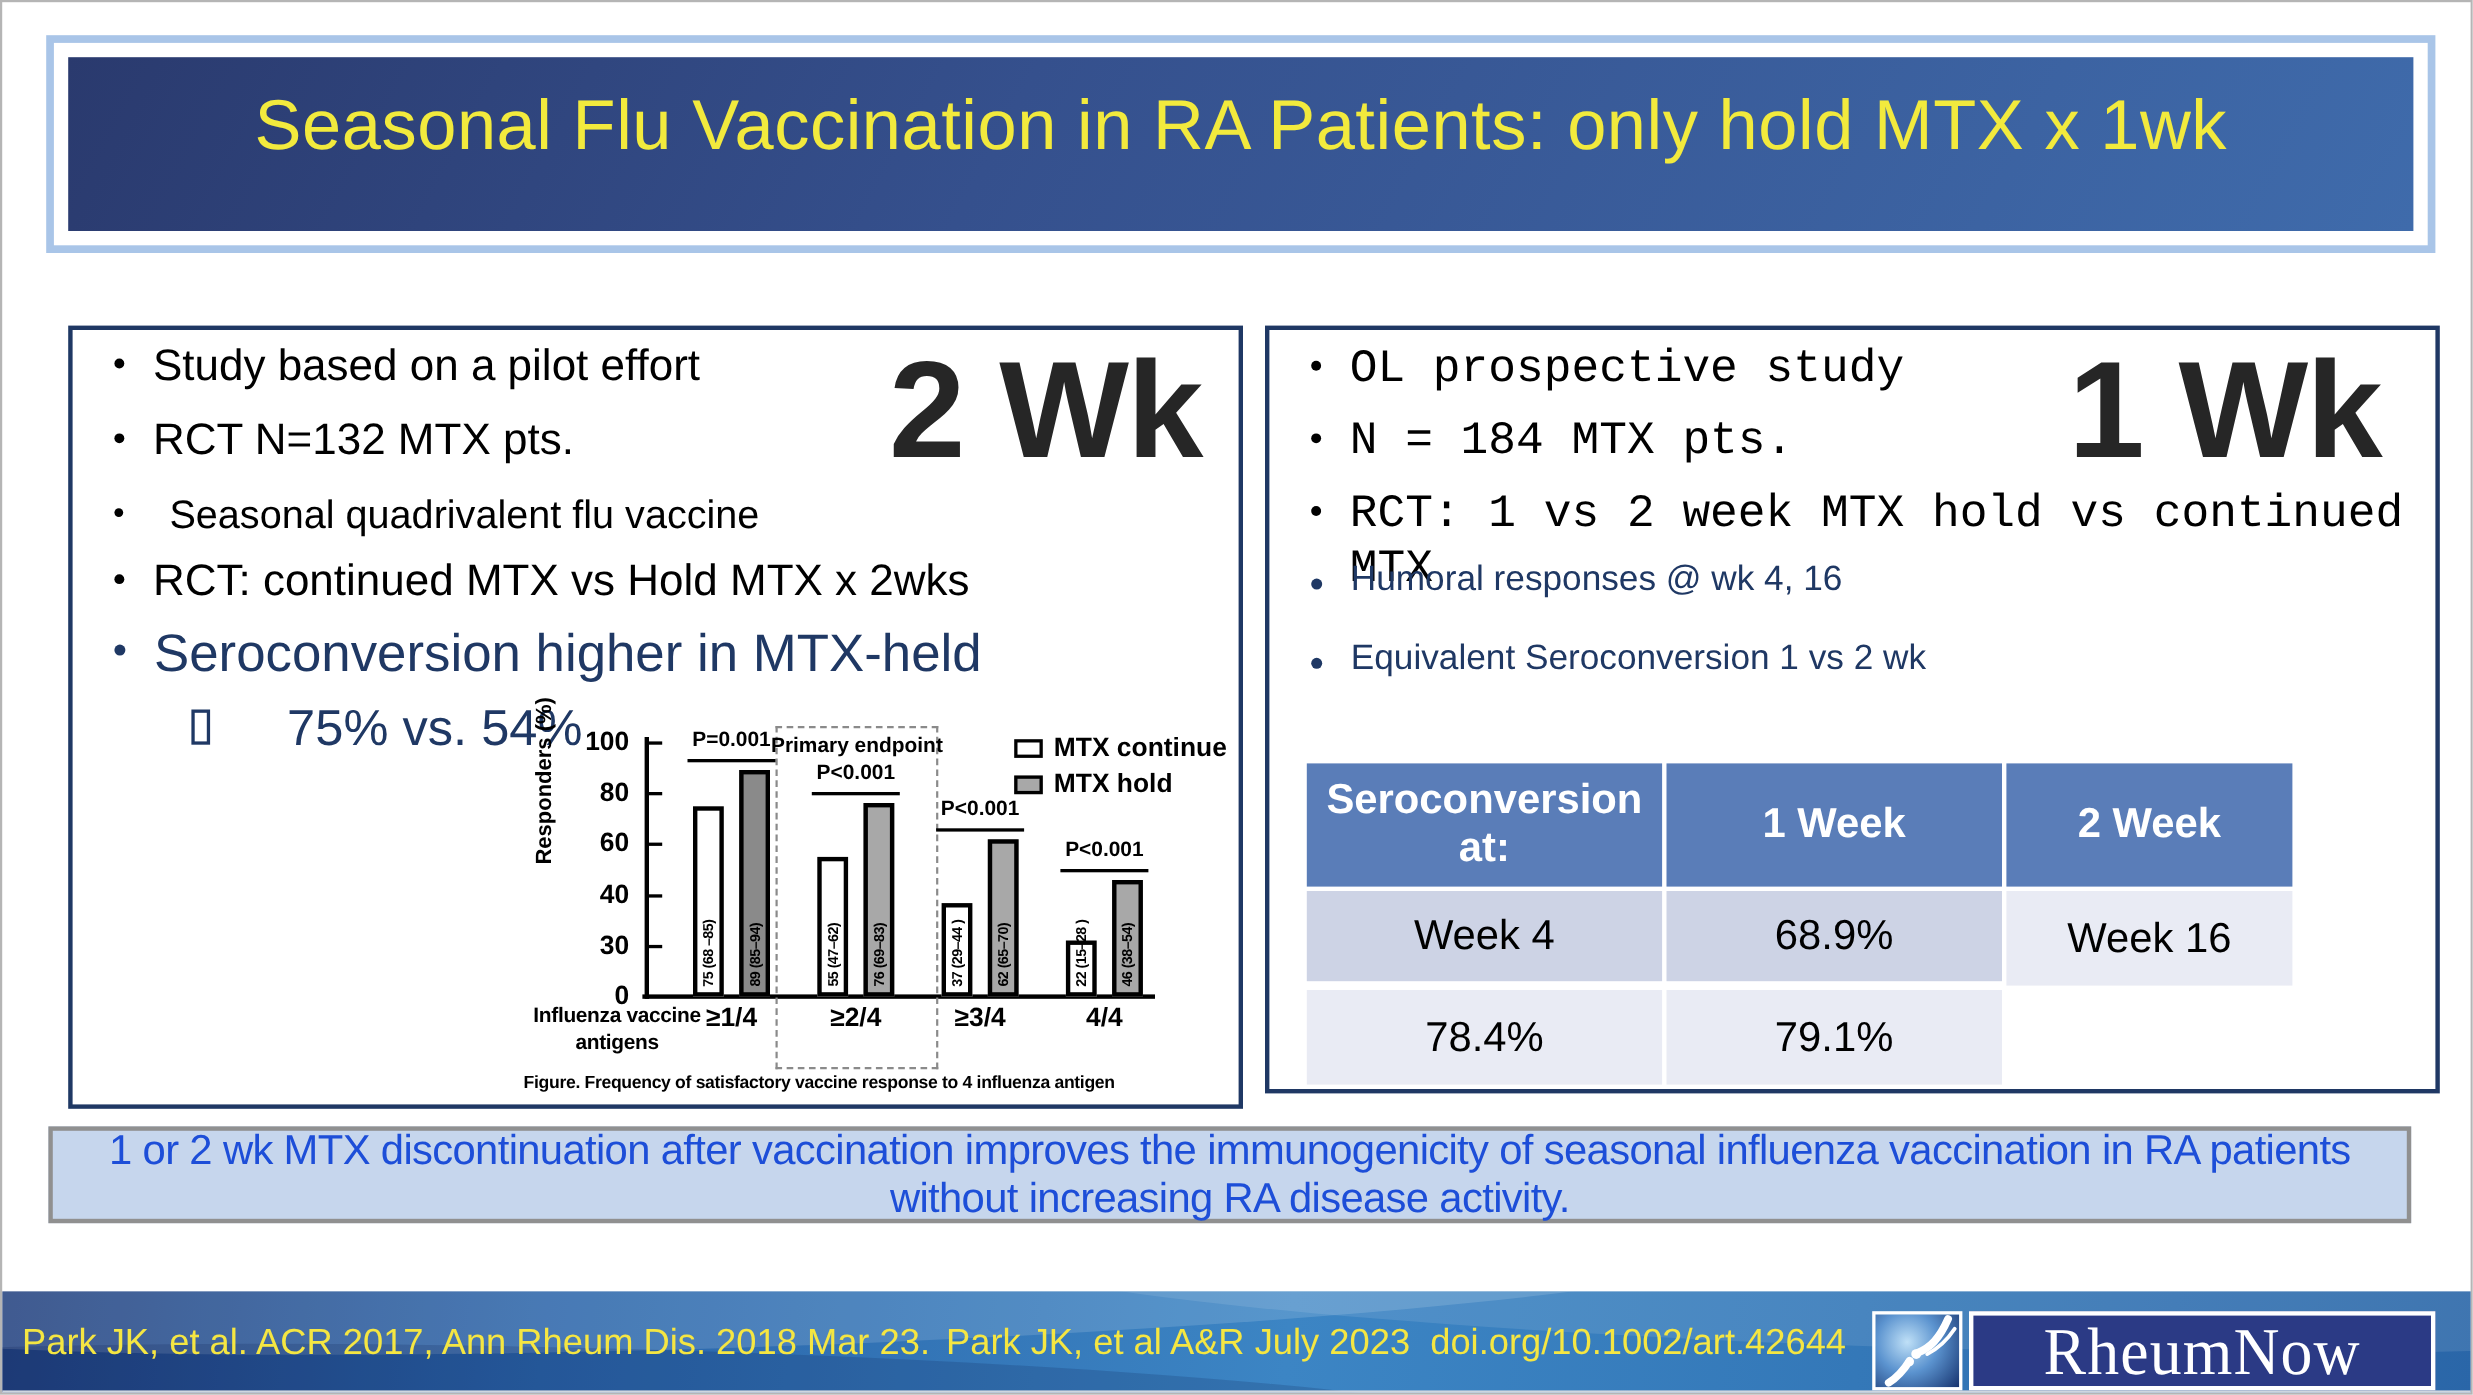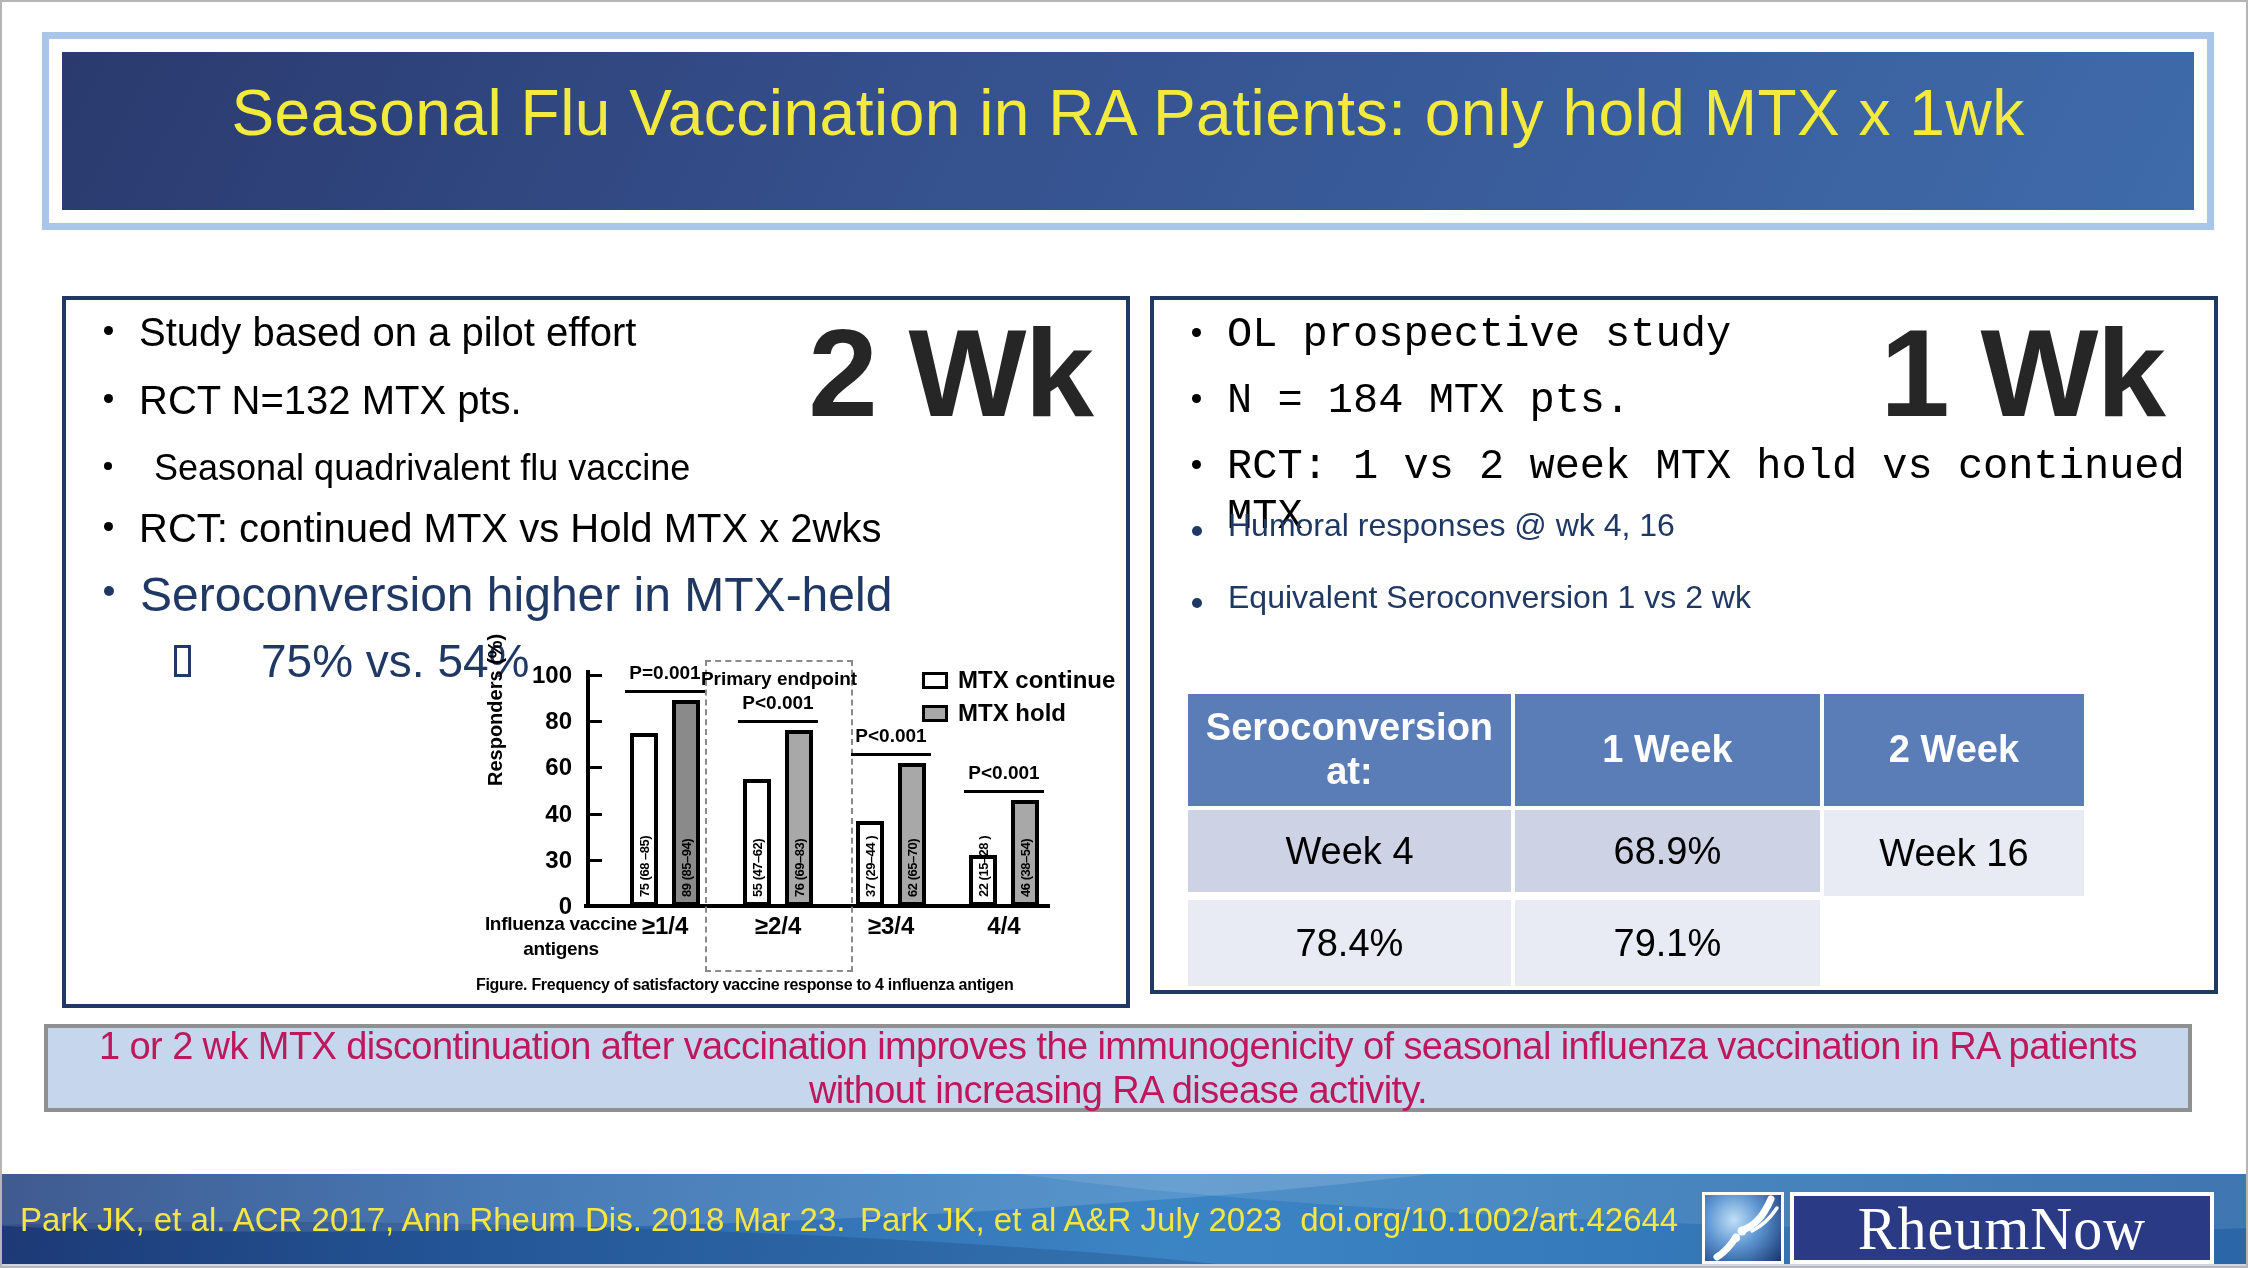--- a/index.html
+++ b/index.html
@@ -97,21 +97,21 @@
   .cell.r1{background:#cdd3e5; height:82px;}
   .cell.r2{background:#e9ebf4; height:86px;}
   
   .summary-box{
     position:absolute; left:42px; top:1022px; width:2148px; height:88px;
     background:#c6d6ed; border:4px solid #909090;
     display:flex; align-items:center; justify-content:center;
   }
   .summary-box p{
     margin:0; padding:0 28px; text-align:center;
-    color:#be185d; font-size:38px; line-height:1.16; letter-spacing:-0.6px;
+    color:#1d4ed8; font-size:38px; line-height:1.16; letter-spacing:-0.6px;
   }
   
   .footer{
     position:absolute; left:0; top:1172px; width:2248px; height:92px; overflow:hidden;
     background:linear-gradient(97deg,#21407e 0%,#2a64a9 22%,#3c85c4 52%,#3478b8 75%,#2a66a8 100%);
   }
   .footer .wave1{
     position:absolute; left:-200px; top:-70px; width:1800px; height:120px;
     border-radius:50%; background:rgba(255,255,255,0.14); transform:rotate(-2deg);
   }

